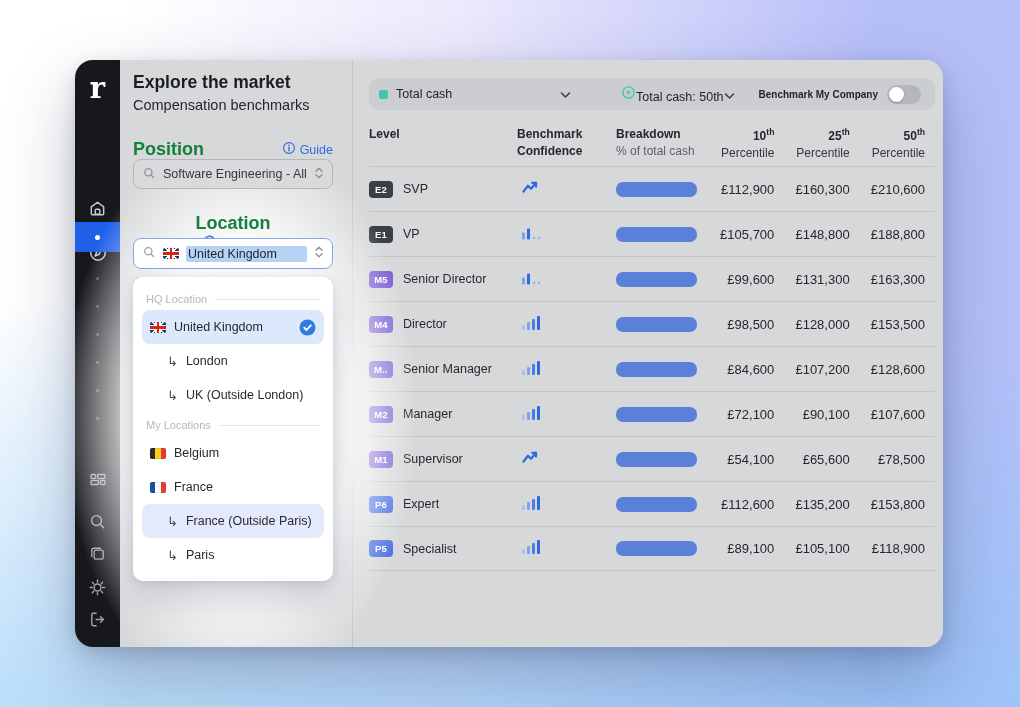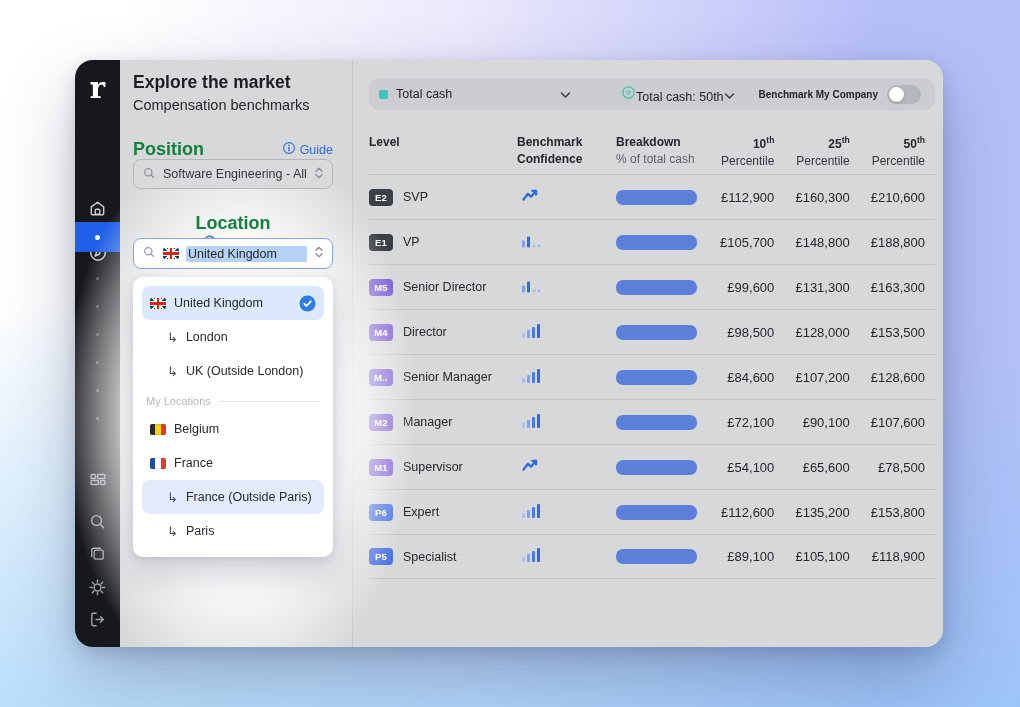--- a/index.html
+++ b/index.html
@@ -88,21 +88,21 @@
   .fb-label { font-size:12.5px; color:#1e2126; }
   .target-group { display:flex; align-items:flex-end; margin-left:50px; cursor:pointer; }
   .bench-group { margin-left:auto; display:flex; align-items:center; gap:9px; }
   .bench-label { font-size:10px; font-weight:bold; color:#1e2126; }
   .toggle { width:34px; height:19px; border-radius:10px; background:#b4b8bc; position:relative; cursor:pointer; }
   .toggle .knob { position:absolute; left:2px; top:2px; width:15px; height:15px; border-radius:50%; background:#fff;
     box-shadow:0 1px 2px rgba(0,0,0,.25); }
 
   .tbl { position:absolute; left:16px; right:8px; top:64px; }
   .tgrid { display:grid; grid-template-columns:140px 92px 108px 1fr 1fr 1fr; align-items:center; }
-  .thead { height:42px; align-items:start; padding-top:2px;margin-top:8px; }
+  .thead { height:42px; align-items:start; padding-top:2px; }
   .th { font-size:12px; font-weight:bold; color:#24272b; line-height:1.45; }
   .th-conf { padding-left:8px; }
   .th-breakdown { padding-left:15px; }
   .th-sub { font-weight:normal; color:#5c6068; }
   .th-val { text-align:right; padding-right:10px; }
   .th-val .pct-label { font-weight:normal; color:#33363c; }
   .sup { font-size:8.5px; vertical-align:super; font-weight:bold; }
 
   .trow { display:grid; grid-template-columns:140px 92px 108px 1fr 1fr 1fr; align-items:center;
     height:45px; border-top:1px solid #c3c4c6; cursor:pointer; }
@@ -292,20 +292,24 @@
           <span class="sel-text grow">United Kingdom</span>
           <span class="selector">
             <svg width="10" height="14" viewBox="0 0 10 14" fill="none" stroke="#8d9198" stroke-width="1.4" stroke-linecap="round" stroke-linejoin="round">
               <path d="M2 5.2 L5 2.2 L8 5.2"></path>
                 <path d="M2 8.8 L5 11.8 L8 8.8"></path>
             </svg>
           </span>
         </div>
 
         <div class="loc-panel lp">
+            <div class="loc-section">
+              <span>HQ Location</span>
+              <span class="line"></span>
+            </div>
             <div class="loc-item selected">
               <span class="flag flag-uk"></span>
               <span>United Kingdom</span>
               <span class="check">
                 <svg width="17" height="17" viewBox="0 0 17 17">
                   <circle cx="8.5" cy="8.5" r="8" fill="#2e7de0"></circle>
                   <path d="M5.2 8.7 L7.5 11 L11.8 6.3" stroke="#fff" stroke-width="1.8" fill="none" stroke-linecap="round" stroke-linejoin="round"></path>
                 </svg>
               </span>
             </div>

